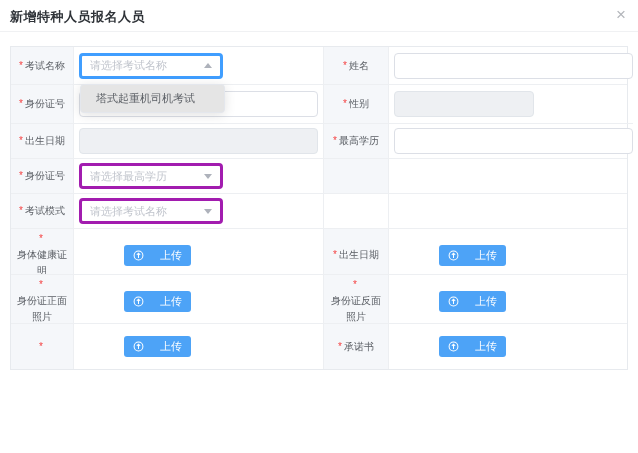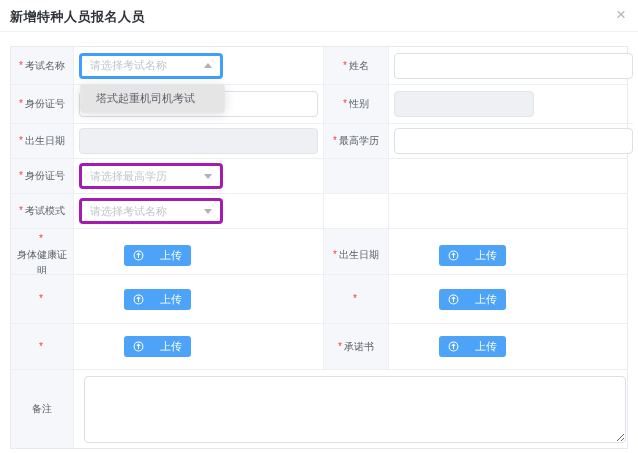--- a/index.html
+++ b/index.html
@@ -183,34 +183,36 @@
             </svg>
           </span>
         <span>上传</span>
       </button>
     </div>
   </div>
 
   <div class="row" style="height:49px">
     <div class="cell label">
       <span class="star">*</span>
-    </div>
-    <div class="cell content">
-      <button class="upload-btn">
-        <span>
-            <svg width="11" height="11" viewBox="0 0 12 12">
-              <circle cx="6" cy="6" r="4.8" fill="none" stroke="#fff" stroke-width="1.1"></circle>
-              <path d="M6 8.6V3.8M4.2 5.4L6 3.5l1.8 1.9" fill="none" stroke="#fff" stroke-width="1.1"></path>
-            </svg>
-          </span>
-        <span>上传</span>
-      </button>
-    </div>
-    <div class="cell label">
-      <span class="star">*</span>
+      <span>身份证正面照片</span>
+    </div>
+    <div class="cell content">
+      <button class="upload-btn">
+        <span>
+            <svg width="11" height="11" viewBox="0 0 12 12">
+              <circle cx="6" cy="6" r="4.8" fill="none" stroke="#fff" stroke-width="1.1"></circle>
+              <path d="M6 8.6V3.8M4.2 5.4L6 3.5l1.8 1.9" fill="none" stroke="#fff" stroke-width="1.1"></path>
+            </svg>
+          </span>
+        <span>上传</span>
+      </button>
+    </div>
+    <div class="cell label">
+      <span class="star">*</span>
+      <span>身份证反面照片</span>
     </div>
     <div class="cell content">
       <button class="upload-btn">
         <span>
             <svg width="11" height="11" viewBox="0 0 12 12">
               <circle cx="6" cy="6" r="4.8" fill="none" stroke="#fff" stroke-width="1.1"></circle>
               <path d="M6 8.6V3.8M4.2 5.4L6 3.5l1.8 1.9" fill="none" stroke="#fff" stroke-width="1.1"></path>
             </svg>
           </span>
         <span>上传</span>
@@ -243,26 +245,18 @@
             <svg width="11" height="11" viewBox="0 0 12 12">
               <circle cx="6" cy="6" r="4.8" fill="none" stroke="#fff" stroke-width="1.1"></circle>
               <path d="M6 8.6V3.8M4.2 5.4L6 3.5l1.8 1.9" fill="none" stroke="#fff" stroke-width="1.1"></path>
             </svg>
           </span>
         <span>上传</span>
       </button>
     </div>
   </div>
 
-  <div class="row" style="height:79px; grid-template-columns:63px 1fr">
-    <div class="cell label">
-      <span>备注</span>
-    </div>
-    <div class="cell content">
-      <textarea class="ta" style=""></textarea>
-    </div>
-  </div>
 
   <div class="dropdown">
     <div class="opt">塔式起重机司机考试</div>
   </div>
 
 </div>
 
 </body></html>

